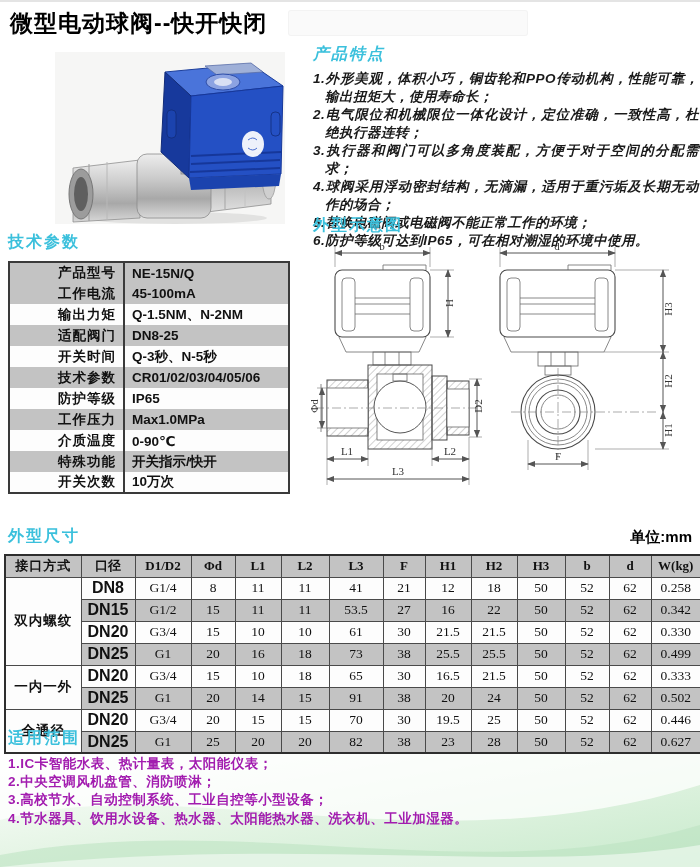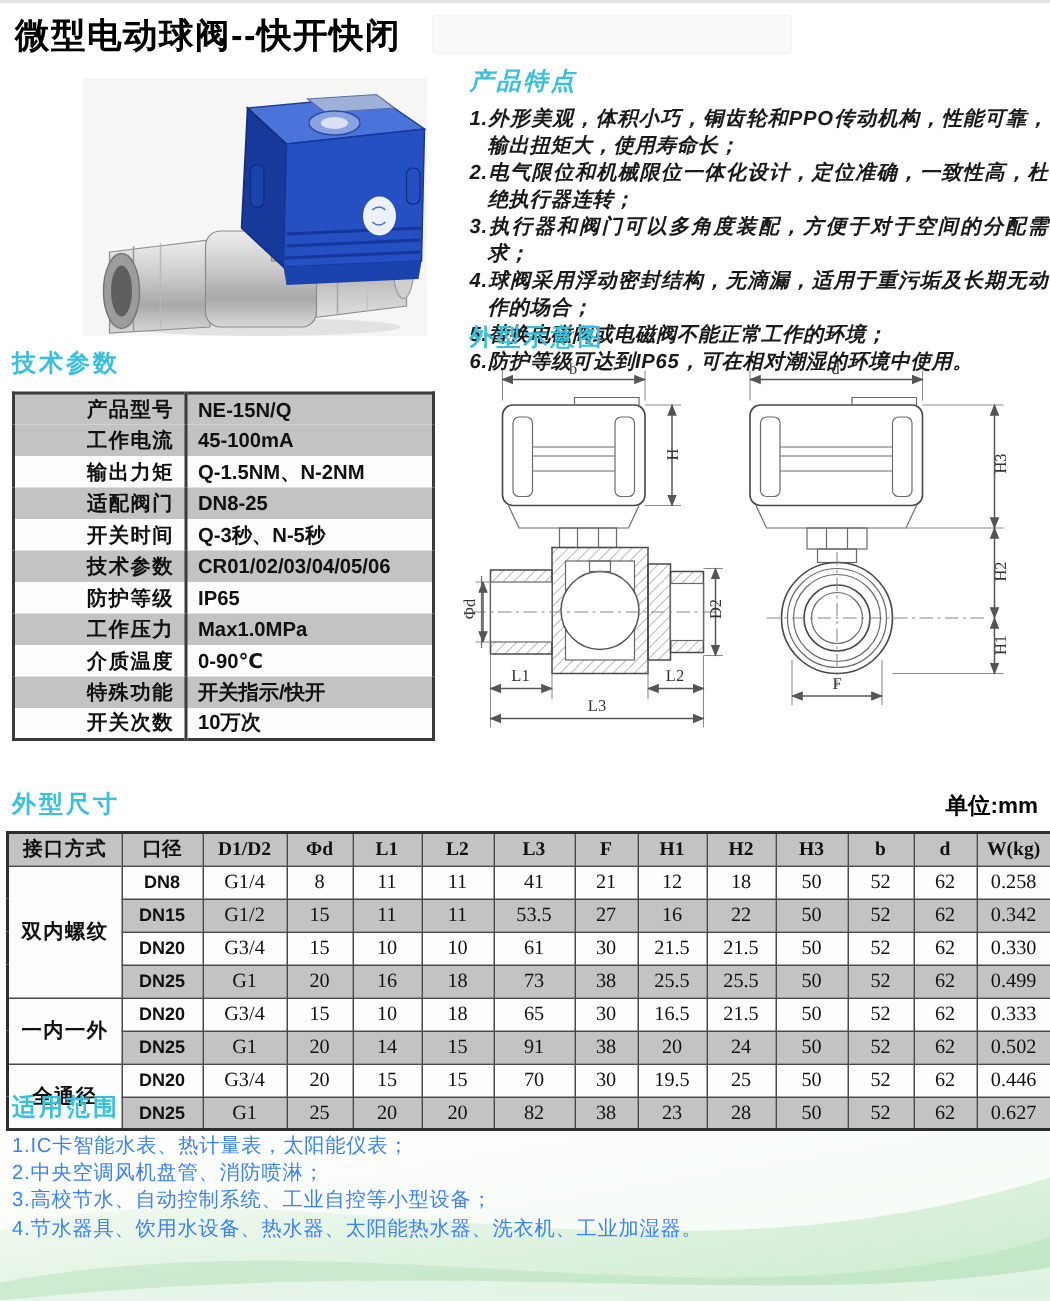--- a/index.html
+++ b/index.html
@@ -48,28 +48,28 @@
   
   .dims { position:absolute; left:4px; top:524px; width:692px; }
   .dims-top { display:flex; justify-content:space-between; align-items:flex-end; padding:0 4px; }
   .unit-label { font-size:15px; font-weight:bold; color:#000; }
   .dims table { border-collapse:collapse; table-layout:fixed; width:692px; margin-top:7px; border:2px solid #2e2e2e; }
   .dims th, .dims td { border:1px solid #4a4a4a; text-align:center; height:22px; padding:0 1px; overflow:hidden; }
   .dims thead th { background:#c3c3c3; font-size:13px; font-weight:bold;
     font-family:"Liberation Serif","DejaVu Serif",serif; }
   .dims thead th:first-child { font-family:"Liberation Sans","DejaVu Sans",sans-serif; letter-spacing:1px; }
   .num-cell { font-family:"Liberation Serif","DejaVu Serif",serif; font-size:13.5px; }
-  .bore-cell { font-weight:bold; font-size:12px; }
+  .bore-cell { font-weight:bold; font-size:16px; }
   .dims td.group-cell { background:#fdfdfd; font-weight:bold; font-size:13.5px; letter-spacing:1px; }
 
   
   .green-zone { position:absolute; left:0; top:748px; width:700px; height:117px; }
   .apps { position:absolute; left:8px; top:726px; width:688px; }
   .apps .section-heading { margin-bottom:6px; }
-  .app-item { font-size:13.5px; line-height:1.35; font-weight:normal; color:#3b82f6; letter-spacing:0.5px; }
+  .app-item { font-size:13.5px; line-height:1.35; font-weight:bold; color:#a21caf; letter-spacing:0.5px; }
 </style>
 </head>
 <body>
 
 <div id="page">
 
   <div class="page-title">微型电动球阀--快开快闭</div>
   <div class="title-watermark"></div>
 
   <div class="green-zone">

